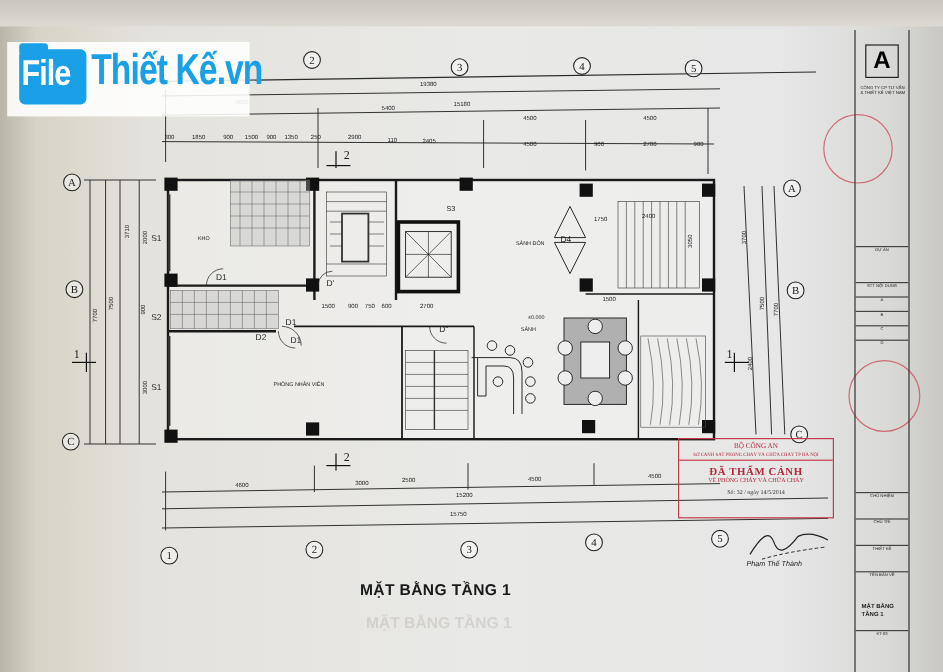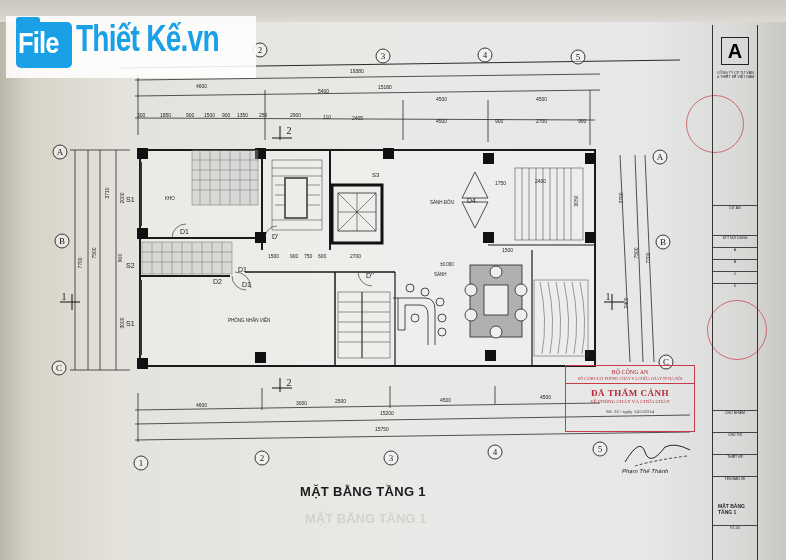--- a/index.html
+++ b/index.html
@@ -2,21 +2,21 @@
 <html><head>
 <meta charset="utf-8">
 <style>
   html, body { margin:0; padding:0; }
   body { width:786px; height:560px; overflow:hidden; background:#d8d5cc; font-family:"Liberation Sans", sans-serif; }
   .stage { position:relative; width:786px; height:560px; overflow:hidden;
     background: linear-gradient(90deg, #b9b5a8 0px, #d7d3c7 30px, #e4e2dc 120px, #e9e9e7 400px, #e6e7e6 650px, #d9dad8 740px, #c9c8c2 786px); }
   .paper-top { position:absolute; left:0; top:0; width:786px; height:22px;
     background: linear-gradient(180deg,#c8c6be,#dcdad3); }
   .svgwrap { position:absolute; left:0; top:0; width:786px; height:560px; }
-  .logo { position:absolute; left:6px; top:16px; width:250px; height:62px; background:rgba(255,255,255,0.88); }
+  .logo { position:absolute; left:6px; top:35px; width:202px; height:62px; background:rgba(255,255,255,0.88); }
   .logo-folder { position:absolute; left:10px; top:6px; width:56px; height:46px; background:#1aa0e6; border-radius:5px; }
   .logo-folder:before { content:""; position:absolute; left:0; top:-5px; width:24px; height:8px; background:#1aa0e6; border-radius:3px 3px 0 0; }
   .logo-file { position:absolute; left:12px; top:10px; font:bold 30px "Liberation Sans", sans-serif; color:#fff; letter-spacing:-1px; transform:scaleX(0.85); transform-origin:left; }
   .logo-name { position:absolute; left:70px; top:2px; font:bold 36px "Liberation Sans", sans-serif; color:#1aa0e6; letter-spacing:-1px; transform:scaleX(0.78); transform-origin:left; white-space:nowrap; }
   .logo-tag { position:absolute; left:72px; top:42px; font:12px "Liberation Sans", sans-serif; color:#555; white-space:nowrap; }
   .title { position:absolute; left:300px; top:484px; font:bold 13px "Liberation Sans", sans-serif; color:#1a1a1a; letter-spacing:0.3px; }
   .title-ghost { position:absolute; left:305px; top:511px; font:bold 13px "Liberation Sans", sans-serif; color:rgba(120,110,100,0.18); }
   .stamp { position:absolute; left:565px; top:365px; width:128px; height:65px; border:1.5px solid #c43c4a; color:#b5283a; font-family:"Liberation Serif", serif; text-align:center; }
   .stamp .l1 { font-size:6px; margin-top:3px; }
   .stamp .l2 { font-size:4px; margin-top:1px; border-bottom:1px solid #c43c4a; padding-bottom:2px; }

